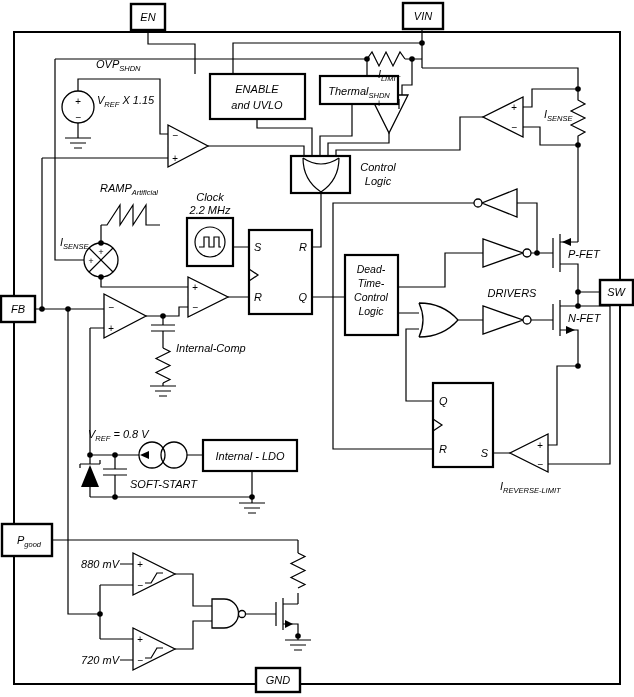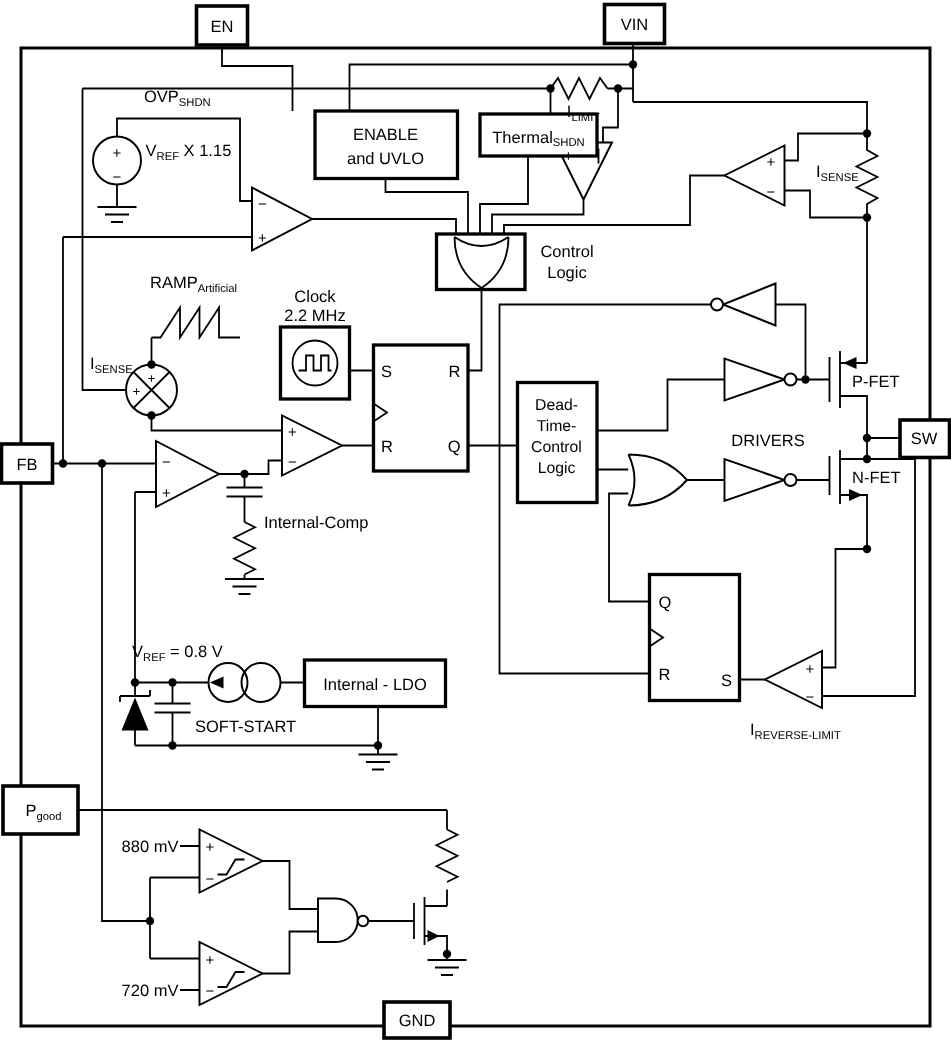--- a/index.html
+++ b/index.html
@@ -1,16 +1,16 @@
 <!DOCTYPE html>
 <html><head>
 <meta charset="utf-8">
 <style>
   html,body{margin:0;padding:0;background:#fff;}
-  .stage{width:524px;height:697px;background:#fff;position:relative;}
+  .stage{width:524px;height:697px;background:#fff;position:relative;font-style:italic;}
   svg{display:block;}
   text{font-family:"Liberation Sans","DejaVu Sans",sans-serif;fill:#000;}
   .t11{font-size:11px;}
   .t10{font-size:10.5px;}
   .pm{font-size:10px;}
   .pm9{font-size:9px;}
   .sub{font-size:7.5px;}
   .mid{text-anchor:middle;}
   .end{text-anchor:end;}
   .wire{fill:none;stroke:#000;stroke-width:1.2;}

